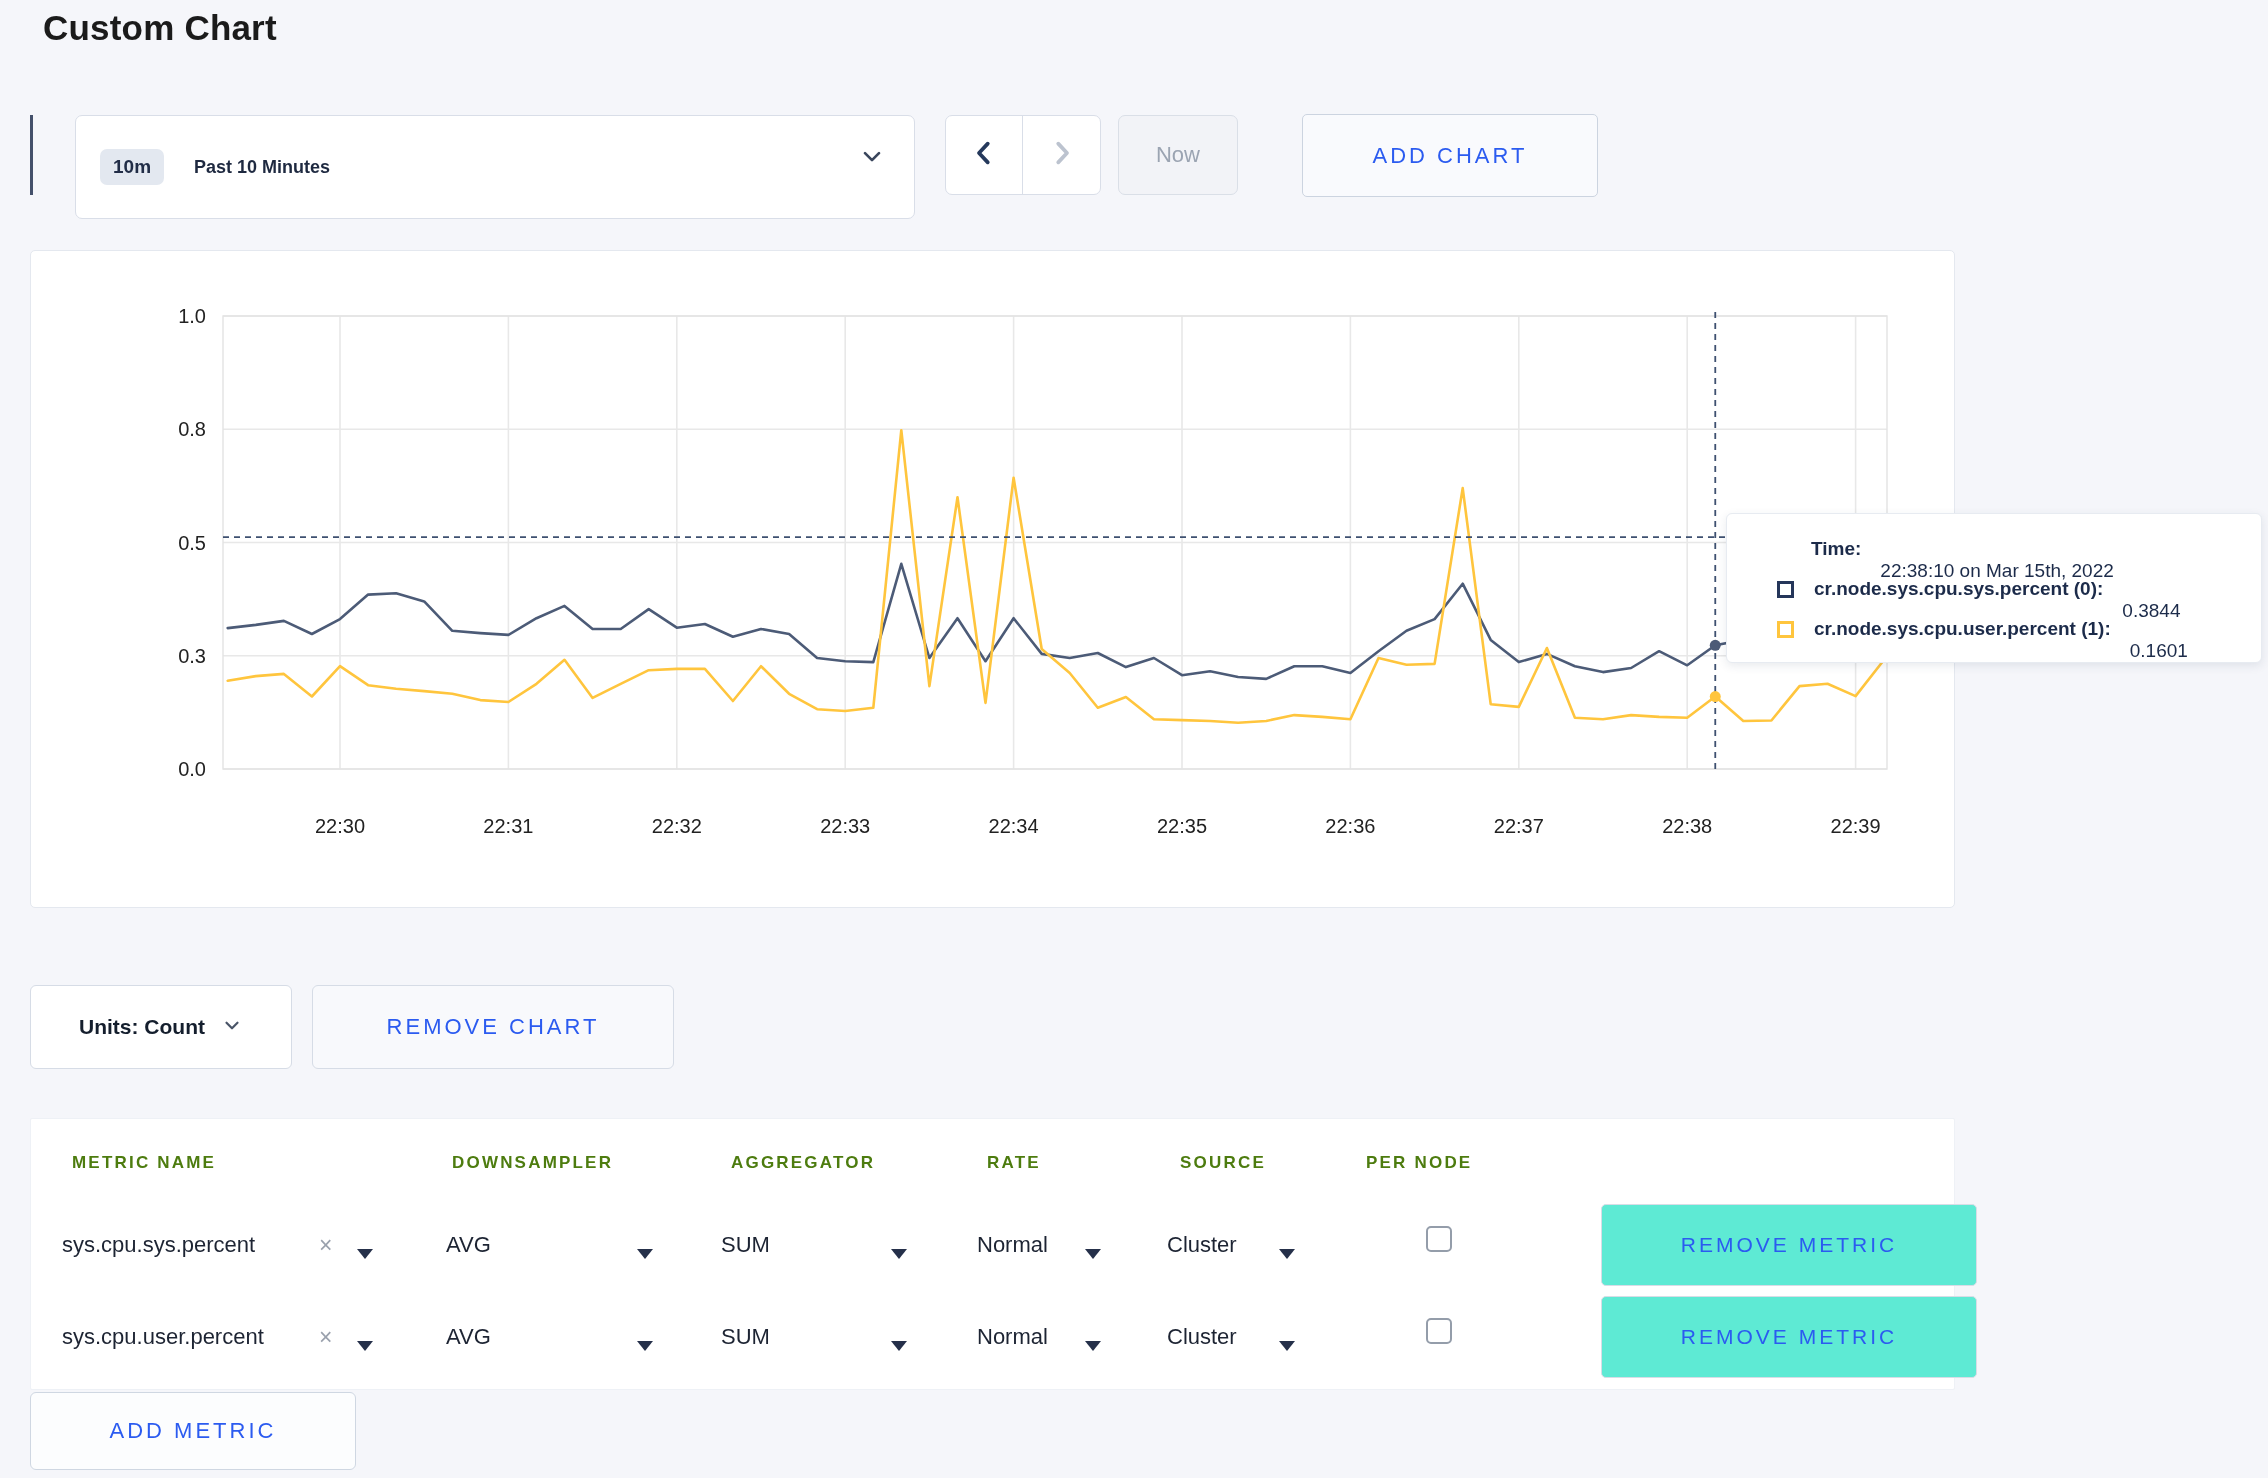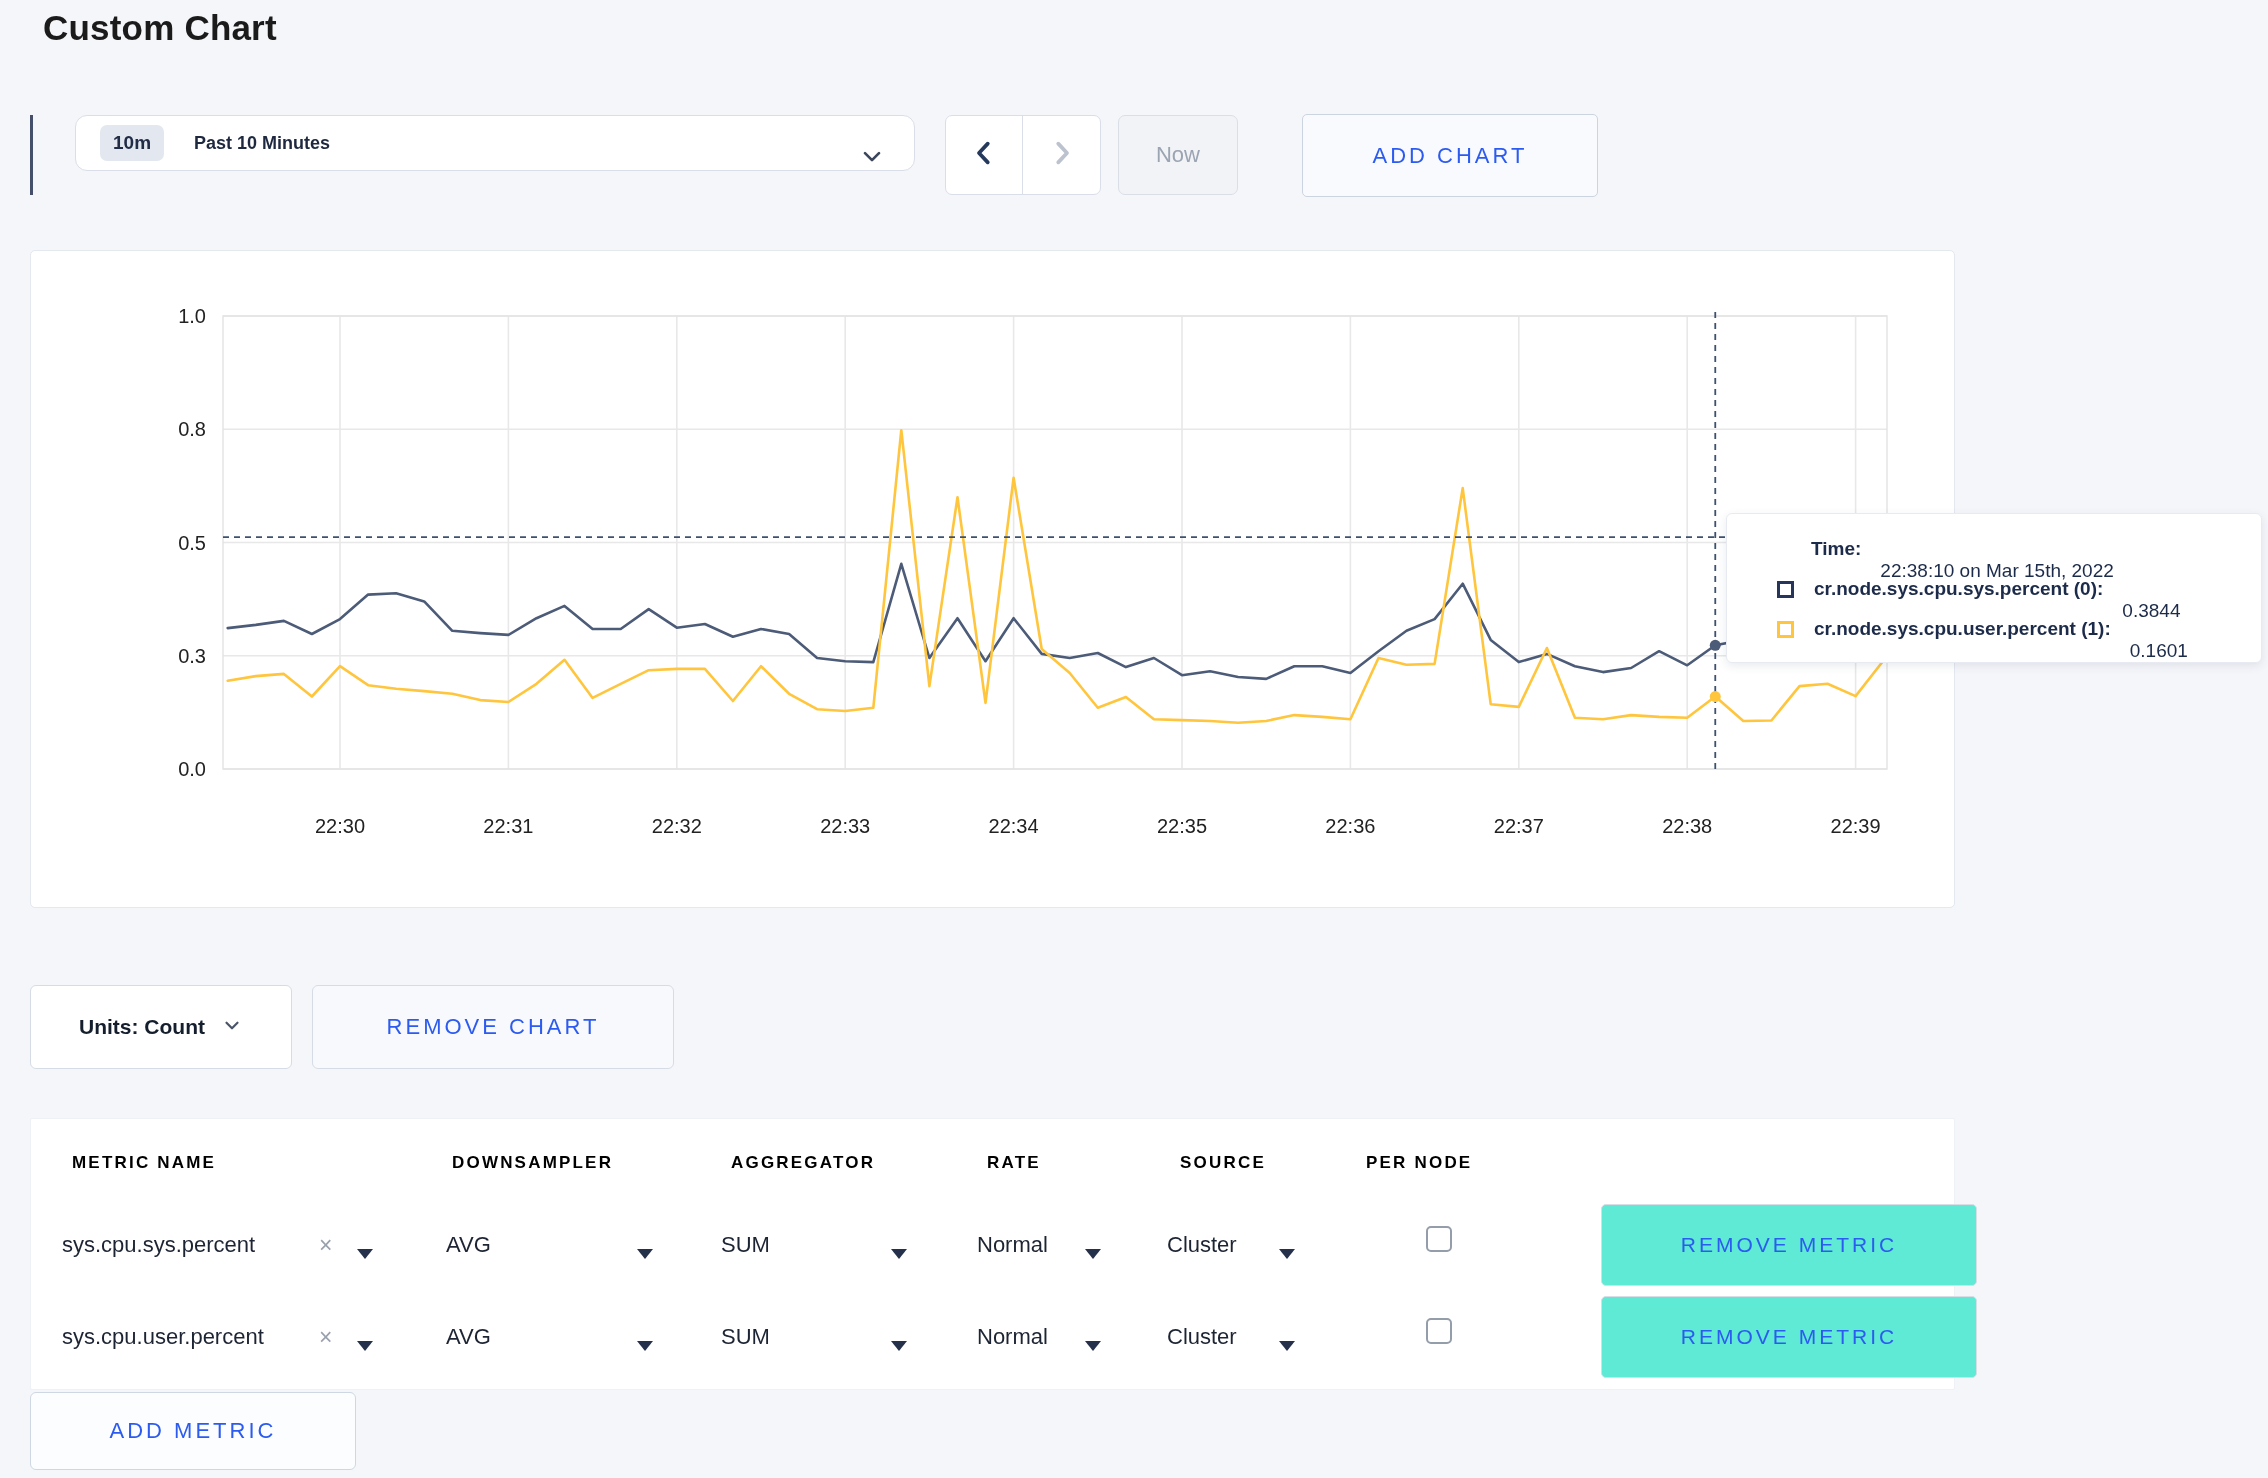--- a/index.html
+++ b/index.html
@@ -9,22 +9,22 @@
     font-family:"Liberation Sans", sans-serif; color:#1e2940;
   }
   .abs { position:absolute; }
 
   
   .page-title { left:43px; top:8px; font-size:35px; font-weight:600; color:#1b1b1b; letter-spacing:.2px; }
 
   
   .toolbar-divider { left:30px; top:115px; width:3px; height:80px; background:#44506a; }
   .time-select {
-    left:75px; top:115px; width:840px; height:56px; background:#fff;
-    border:1.5px solid #d9dee8; border-radius:12px; display:flex; align-items:center; cursor:pointer;
+    left:75px; top:115px; width:840px; height:104px; background:#fff;
+    border:1.5px solid #d9dee8; border-radius:7px; display:flex; align-items:center; cursor:pointer;
   }
   .range-badge {
     margin-left:24px; background:#e3e8f0; border-radius:7px; padding:7px 13px;
     font-size:19px; font-weight:bold; color:#212d47;
   }
   .range-label { margin-left:30px; font-size:18px; font-weight:600; color:#1e2940; }
   .time-select .chev-wrap { position:absolute; right:28px; top:26px; }
 
   .pager { left:945px; top:115px; width:156px; height:80px; background:#fff; border:1.5px solid #d9dee8; border-radius:7px; display:flex; }
   .pager-half { width:50%; height:100%; display:flex; align-items:center; justify-content:center; cursor:pointer; }
@@ -63,21 +63,21 @@
     display:flex; align-items:center; justify-content:center; gap:16px; cursor:pointer;
   }
   .units-label { font-size:21px; font-weight:bold; color:#141e2d; }
   .remove-chart-btn {
     left:312px; top:985px; width:362px; height:84px; background:#f8f9fc; border:1.5px solid #d6dce6; border-radius:6px;
     display:flex; align-items:center; justify-content:center; font-size:22px; letter-spacing:3px; font-weight:500; color:#2b5bf0; cursor:pointer;
   }
 
   
   .table-card { left:30px; top:1118px; width:1925px; height:272px; background:#fff; border:1px solid #eef1f6; border-radius:2px; }
-  .th { position:absolute; top:34px; font-size:17px; font-weight:700; letter-spacing:2.2px; color:#000000; white-space:nowrap; }
+  .th { position:absolute; top:34px; font-size:17px; font-weight:700; letter-spacing:2.2px; color:#4d7c0f; white-space:nowrap; }
   .cell { position:absolute; font-size:22px; color:#1d2433; white-space:nowrap; }
   .row-y1 .cell { top:113px; }
   .row-y2 .cell { top:205px; }
   .x-icon { color:#9aa1ad; font-size:23px; }
   .caret { display:inline-block; width:0; height:0; border-left:8px solid transparent; border-right:8px solid transparent; border-top:10px solid #25304a; }
   .checkbox { position:absolute; width:26px; height:26px; background:#fff; border:2px solid #949daa; border-radius:5px; cursor:pointer; }
   .remove-metric-btn {
     position:absolute; left:1530px; width:376px; height:82px; background:#5eead4; border:1.5px solid #d8dde6; border-radius:5px;
     display:flex; align-items:center; justify-content:center; font-size:21px; letter-spacing:3px; font-weight:500; color:#2b5bf0; cursor:pointer;margin-left:40px;
   }

